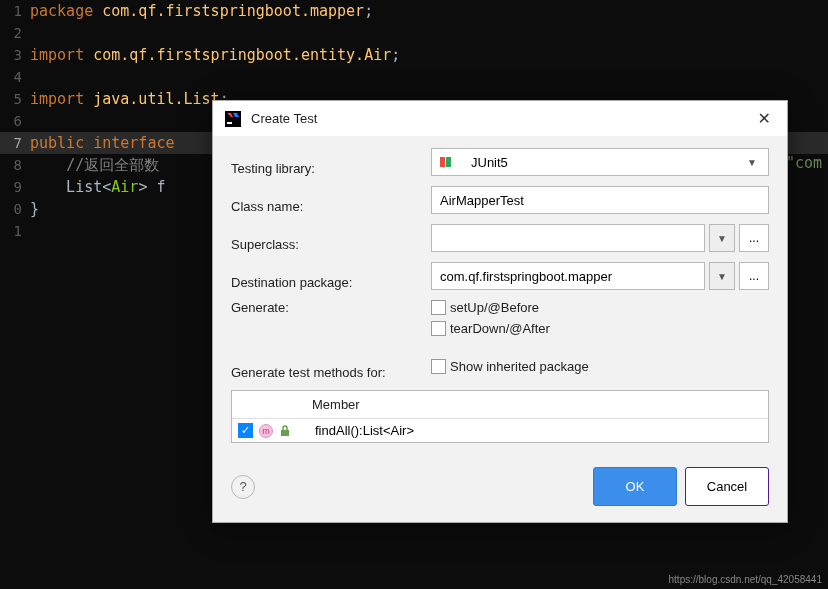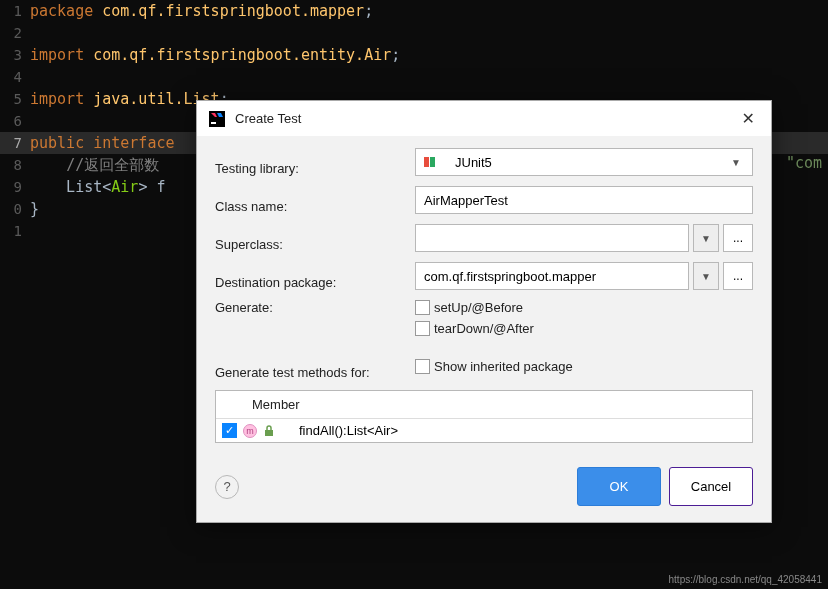--- a/index.html
+++ b/index.html
@@ -10,41 +10,41 @@
 .ln7 .gutter { color: #aaa; }
 .ln7 { background: #2a2a2a; }
 .code { white-space: pre; }
 .kw { color: #cc7832; }
 .typ { color: #84cc16; }
 .cmt { color: #808080; }
 .pkg { color: #ffc66d; }
 .plain { color: #a9b7c6; }
 .strgreen { color: #6a8759; }
 
-.dialog { position: absolute; left: 196px; top: 100px; width: 576px; background: #f2f2f2; border: 1px solid #aaa; box-shadow: 0 4px 24px rgba(0,0,0,0.5); }
+.dialog { position: absolute; left: 212px; top: 100px; width: 576px; background: #f2f2f2; border: 1px solid #aaa; box-shadow: 0 4px 24px rgba(0,0,0,0.5); }
 .titlebar { display: flex; align-items: center; padding: 8px 12px; background: #fff; }
 .titlebar .icon-wrap { width: 18px; height: 18px; margin-right: 8px; display:flex; align-items:center; }
 .titlebar .title { font-size: 13px; color: #222; flex: 1; }
 .closebtn { cursor: pointer; font-size: 16px; color: #333; padding: 0 4px; }
 .form { padding: 12px 18px 14px 18px; }
 .row { display: flex; align-items: flex-end; margin-bottom: 10px; min-height: 28px; }
 .label { width: 200px; font-size: 13px; color: #222; }
 .field { flex: 1; display: flex; gap: 4px; }
 .select, .input { height: 28px; border: 1px solid #b8b8b8; background: #fff; font-size: 13px; padding: 0 8px; display: flex; align-items: center; flex: 1; }
 .select { justify-content: space-between; }
 .select .sval { display: flex; align-items: center; gap: 20px; }
 .caret { width: 16px; text-align: center; color: #555; font-size: 10px; }
 .dropbtn { width: 26px; height: 28px; border: 1px solid #b8b8b8; background: #eee; display:flex; align-items:center; justify-content:center; font-size:10px; color:#555; }
 .morebtn { width: 30px; height: 28px; border: 1px solid #b8b8b8; background: #fff; display:flex; align-items:center; justify-content:center; font-size:12px; }
 .checkitem { display: flex; align-items: center; gap: 4px; font-size: 13px; color: #222; margin-bottom: 6px; }
 .cbox { width: 15px; height: 15px; border: 1px solid #999; background: #fff; display:inline-flex; align-items:center; justify-content:center; }
 .cbox.checked { background: #0a84ff; border-color: #0a84ff; }
 .cbox.checked::after { content: "✓"; color: #fff; font-size: 11px; line-height: 1; }
 .memberbox { border: 1px solid #b8b8b8; background: #fff; margin-top: 4px; }
-.memberhdr { padding: 4px 0; border-bottom: 1px solid #ddd; display:flex; }
+.memberhdr { padding: 4px 0; border-bottom: 1px solid #ddd; display:flex;gap:44px; }
 .memberhdr .mh-cell { padding: 2px 8px; font-size: 13px; color: #222; }
 .mh-chk { width: 28px; }
 .memberrow { display: flex; align-items: center; padding: 4px 6px; gap: 6px; font-size: 13px; }
 .micon { width: 14px; height: 14px; border-radius: 50%; background: #ffc0e0; border:1px solid #e090c0; display:inline-flex; align-items:center; justify-content:center; font-size:9px; color:#b04080; }
 .lockicon { width:12px; height:12px; }
 .footer { display: flex; align-items: center; padding: 10px 18px 16px 18px; gap: 8px; }
 .helpbtn { width: 24px; height: 24px; border: 1px solid #b8b8b8; border-radius: 50%; display:flex; align-items:center; justify-content:center; font-size:13px; color:#555; }
 .spacer { flex: 1; }
 .btn { min-width: 84px; height: 39px; border: 1px solid #4c1d95; background: #fff; font-size: 13px; display:flex; align-items:center; justify-content:center; border-radius: 3px; }
 .btn.primary { background: #3b8eea; border-color: #2d7dd8; color: #fff; font-weight: 500; }

